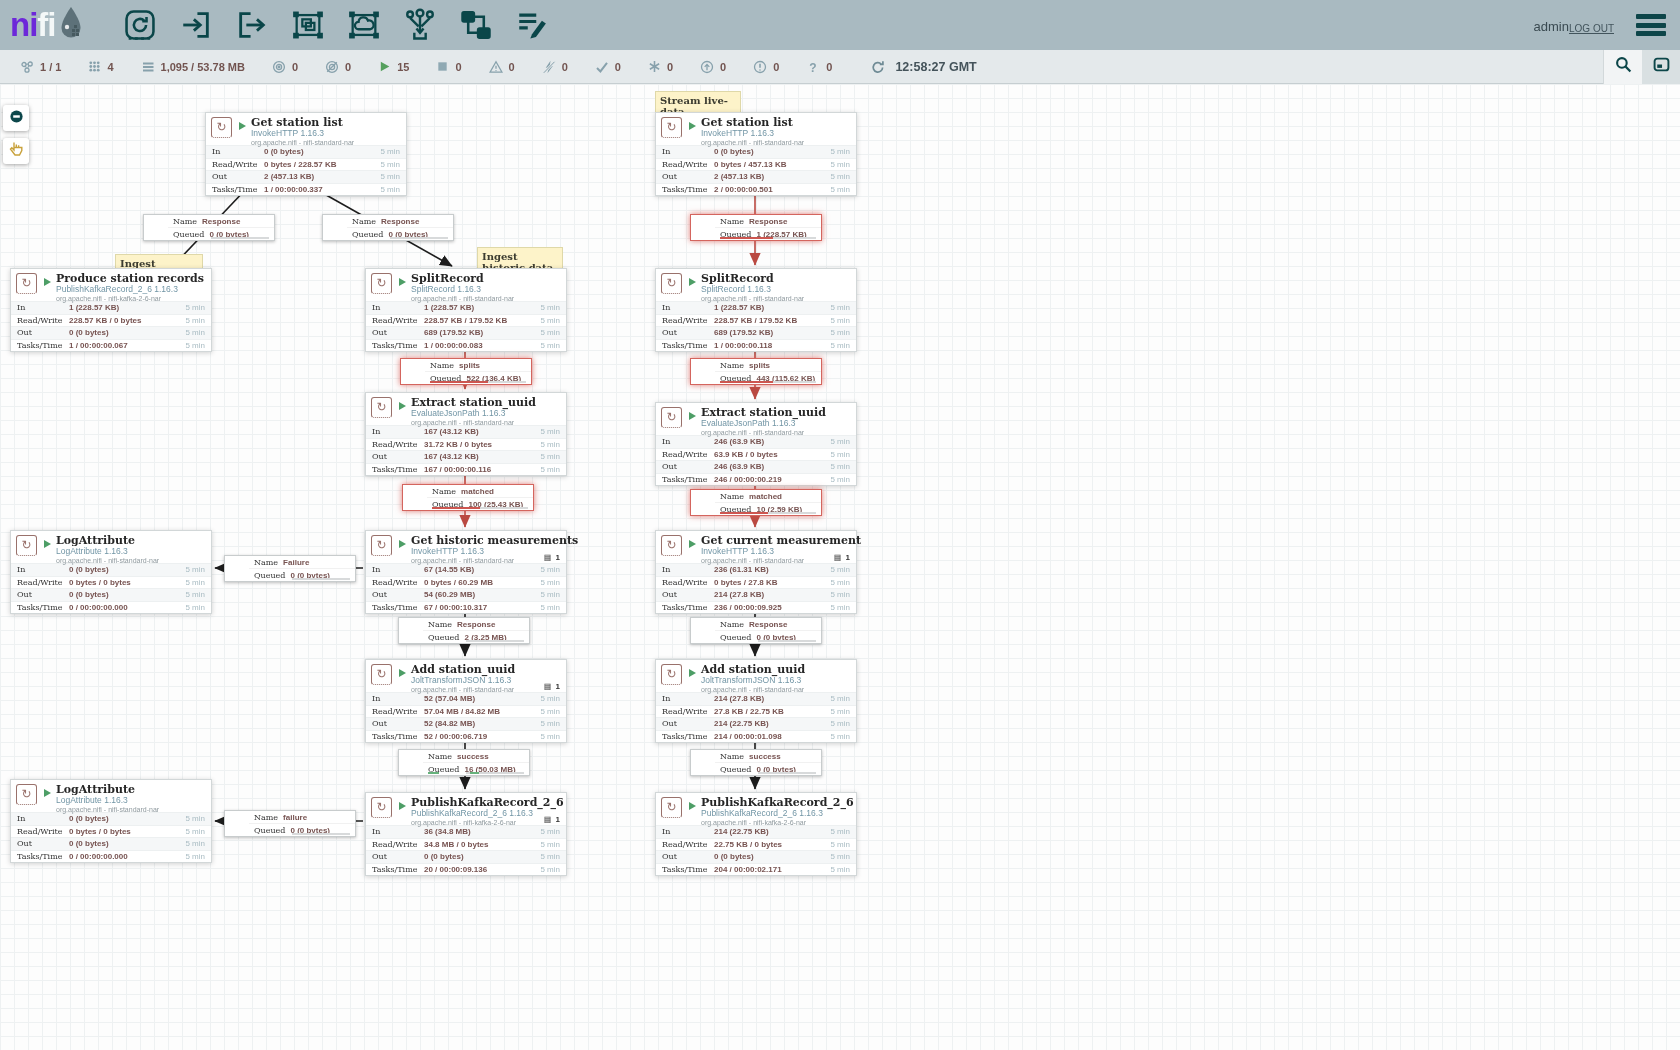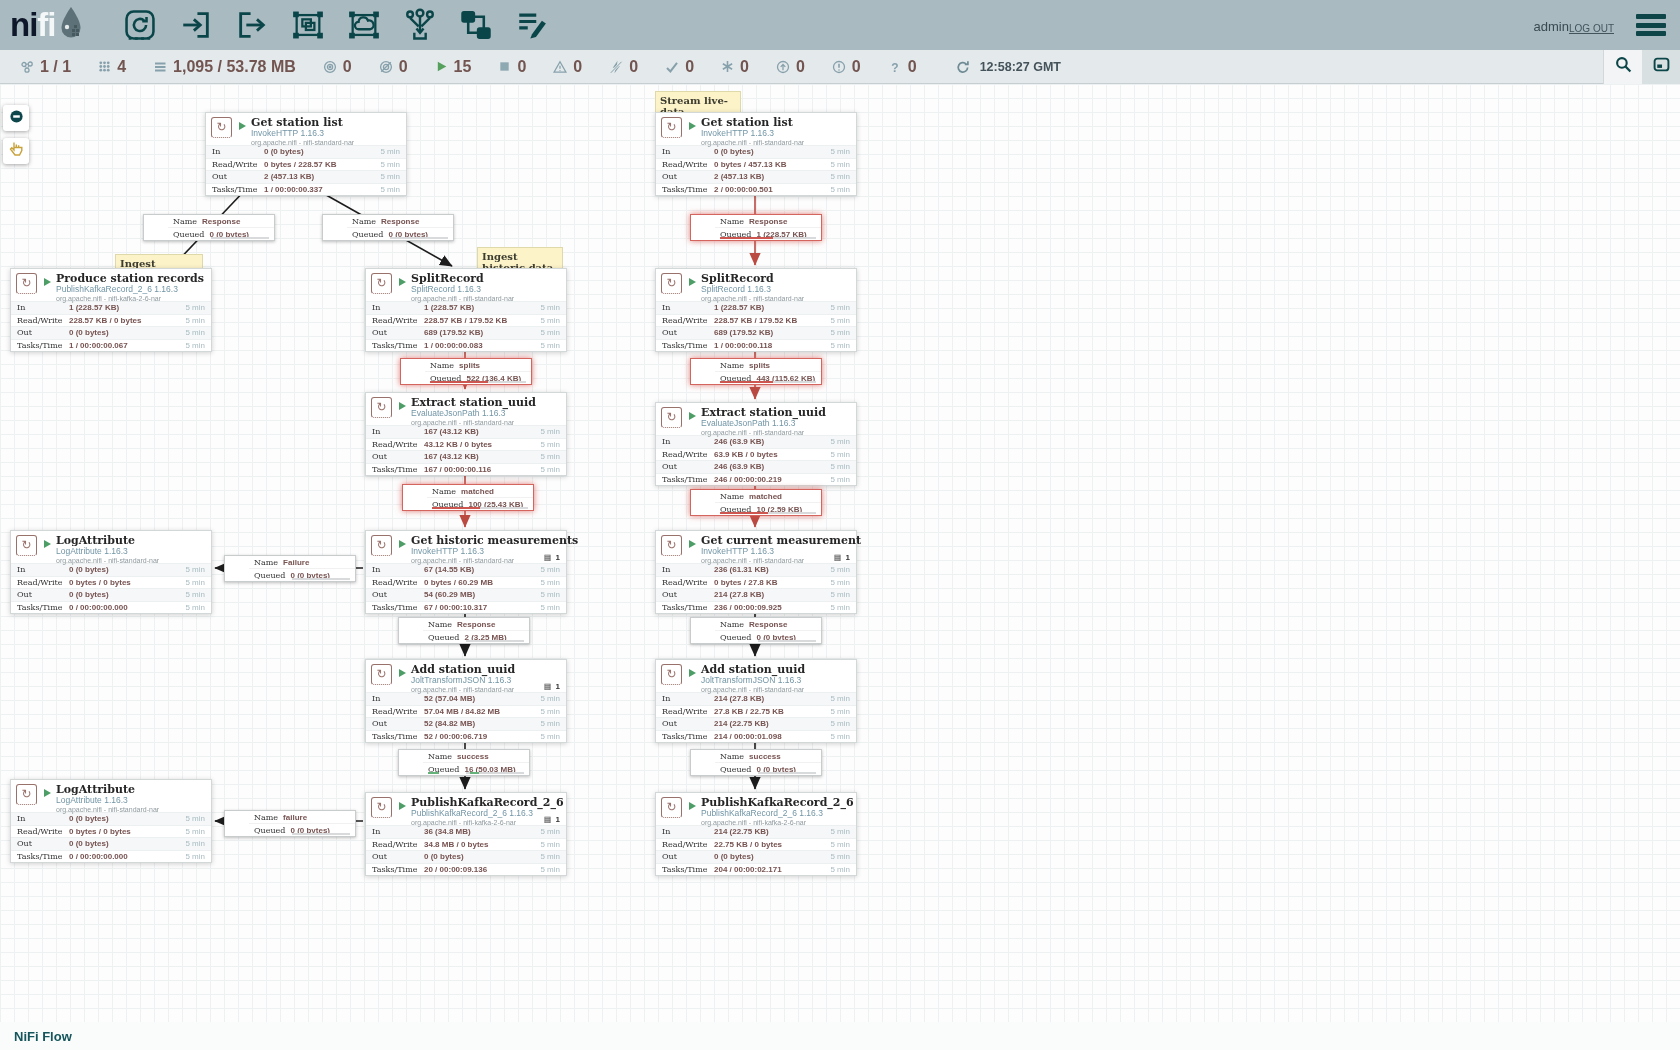--- a/index.html
+++ b/index.html
@@ -3,38 +3,38 @@
 <meta charset="utf-8">
 <style>
   html,body{margin:0;padding:0;}
   body{width:1680px;height:1050px;position:relative;overflow:hidden;
        font-family:"Liberation Sans",sans-serif;background:#fcfdfd;}
 
   
   .header{position:absolute;left:0;top:0;width:1680px;height:50px;background:#a9bac1;
           display:flex;align-items:center;z-index:30;}
   .logo{display:flex;align-items:flex-end;margin-left:10px;margin-right:28px;}
-  .logo .ni{font-size:33px;font-weight:bold;color:#0f172a;letter-spacing:-1px;line-height:40px;}
+  .logo .ni{font-size:33px;font-weight:bold;color:#6d28d9;letter-spacing:-1px;line-height:40px;}
   .logo .fi{font-size:33px;font-weight:bold;color:#f4f8f8;letter-spacing:-1px;line-height:40px;}
   .tool-icon{width:36px;height:36px;margin:0 10px;color:#0a4649;display:flex;
              align-items:center;justify-content:center;cursor:grab;}
   .hdr-right{margin-left:auto;display:flex;align-items:center;margin-right:14px;}
   .acct{display:flex;flex-direction:row;align-items:flex-end;margin-right:22px;}
   .acct .user{font-size:13px;color:#3a4a51;}
   .acct .logout{font-size:10px;color:#42545c;text-decoration:underline;cursor:pointer;margin-top:6px;}
   .burger{width:30px;height:22px;display:flex;flex-direction:column;justify-content:space-between;cursor:pointer;}
   .burger span{display:block;height:5px;background:#0d4549;border-radius:1px;}
 
   
   .statusbar{position:absolute;left:0;top:50px;width:1680px;height:34px;background:#e4e9eb;
              border-bottom:1px solid #c6ced1;display:flex;align-items:center;z-index:29;
              padding-left:20px;box-sizing:border-box;}
   .sitem{display:flex;align-items:center;margin-right:27px;}
   .sicon{display:flex;align-items:center;justify-content:center;margin-right:6px;color:#87a1ac;}
-  .sval{font-size:16px;font-weight:bold;color:#725450;}
+  .sval{font-size:11px;font-weight:bold;color:#725450;}
   .stime{font-size:12.5px;font-weight:bold;color:#44535a;margin-left:4px;}
   .sb-right{margin-left:auto;display:flex;height:34px;}
   .search-btn,.pip-btn{width:38px;height:34px;display:flex;align-items:center;justify-content:center;cursor:pointer;}
   .search-btn{background:#f2f4f5;border-left:1px solid #d2d8da;color:#0c4649;}
   .pip-btn{background:#d9e0e2;color:#0c4649;}
 
   
   .canvas{position:absolute;left:0;top:84px;width:1680px;height:966px;
           background-color:#fdfdfd;
           background-image:linear-gradient(#eef1f2 1px,transparent 1px),
@@ -369,23 +369,20 @@
       <line x1="755" y1="259" x2="755" y2="315" stroke="#ba4a42" stroke-width="1.6" marker-end="url(#mR)"></line>
       <line x1="465" y1="383" x2="465" y2="443" stroke="#ba4a42" stroke-width="1.6" marker-end="url(#mR)"></line>
       <line x1="755" y1="393" x2="755" y2="443" stroke="#ba4a42" stroke-width="1.6" marker-end="url(#mR)"></line>
       <line x1="363" y1="484" x2="215" y2="484" stroke="#1d1d1d" stroke-width="1.6" marker-end="url(#mB)"></line>
       <line x1="465" y1="521" x2="465" y2="572" stroke="#1d1d1d" stroke-width="1.6" marker-end="url(#mB)"></line>
       <line x1="755" y1="521" x2="755" y2="572" stroke="#1d1d1d" stroke-width="1.6" marker-end="url(#mB)"></line>
       <line x1="465" y1="650" x2="465" y2="705" stroke="#1d1d1d" stroke-width="1.6" marker-end="url(#mB)"></line>
       <line x1="755" y1="650" x2="755" y2="705" stroke="#1d1d1d" stroke-width="1.6" marker-end="url(#mB)"></line>
       <line x1="363" y1="737" x2="215" y2="737" stroke="#1d1d1d" stroke-width="1.6" marker-end="url(#mB)"></line>
     </svg>
-  <div class="footer">
-    <span class="crumb">NiFi Flow</span>
-  </div>
 <div class="palette-btn" style="left:3px;top:21px;">
       <span><svg width="15" height="15" viewBox="0 0 16 16">
           <circle cx="8" cy="8" r="6.5" fill="#0d474b"></circle>
           <rect x="4.5" y="6.7" width="7" height="2.6" fill="#ffffff"></rect>
         </svg></span>
     </div>
     <div class="palette-btn" style="left:3px;top:54px;">
       <span><svg width="16" height="16" viewBox="0 0 16 16" stroke="#c9a23c" fill="none" stroke-width="1.4">
           <path d="M6,1.5 V9 L3.8,6.8 L2.5,8 L7,14 H11.5 L13.8,9.5 V6.5 H6"></path>
           <path d="M8.3,6.5 V3.5 M10.6,6.5 V4.2"></path>
@@ -504,21 +501,21 @@
         </div>
       </div>
       <div class="proc-stats">
         <div class="srow">
           <span class="sk">In</span>
           <span class="sv">167 (43.12 KB)</span>
           <span class="st">5 min</span>
         </div>
         <div class="srow">
           <span class="sk">Read/Write</span>
-          <span class="sv">43.12 KB / 0 bytes</span>
+          <span class="sv">31.72 KB / 0 bytes</span>
           <span class="st">5 min</span>
         </div>
         <div class="srow">
           <span class="sk">Out</span>
           <span class="sv">167 (43.12 KB)</span>
           <span class="st">5 min</span>
         </div>
         <div class="srow">
           <span class="sk">Tasks/Time</span>
           <span class="sv">167 / 00:00:00.116</span>

